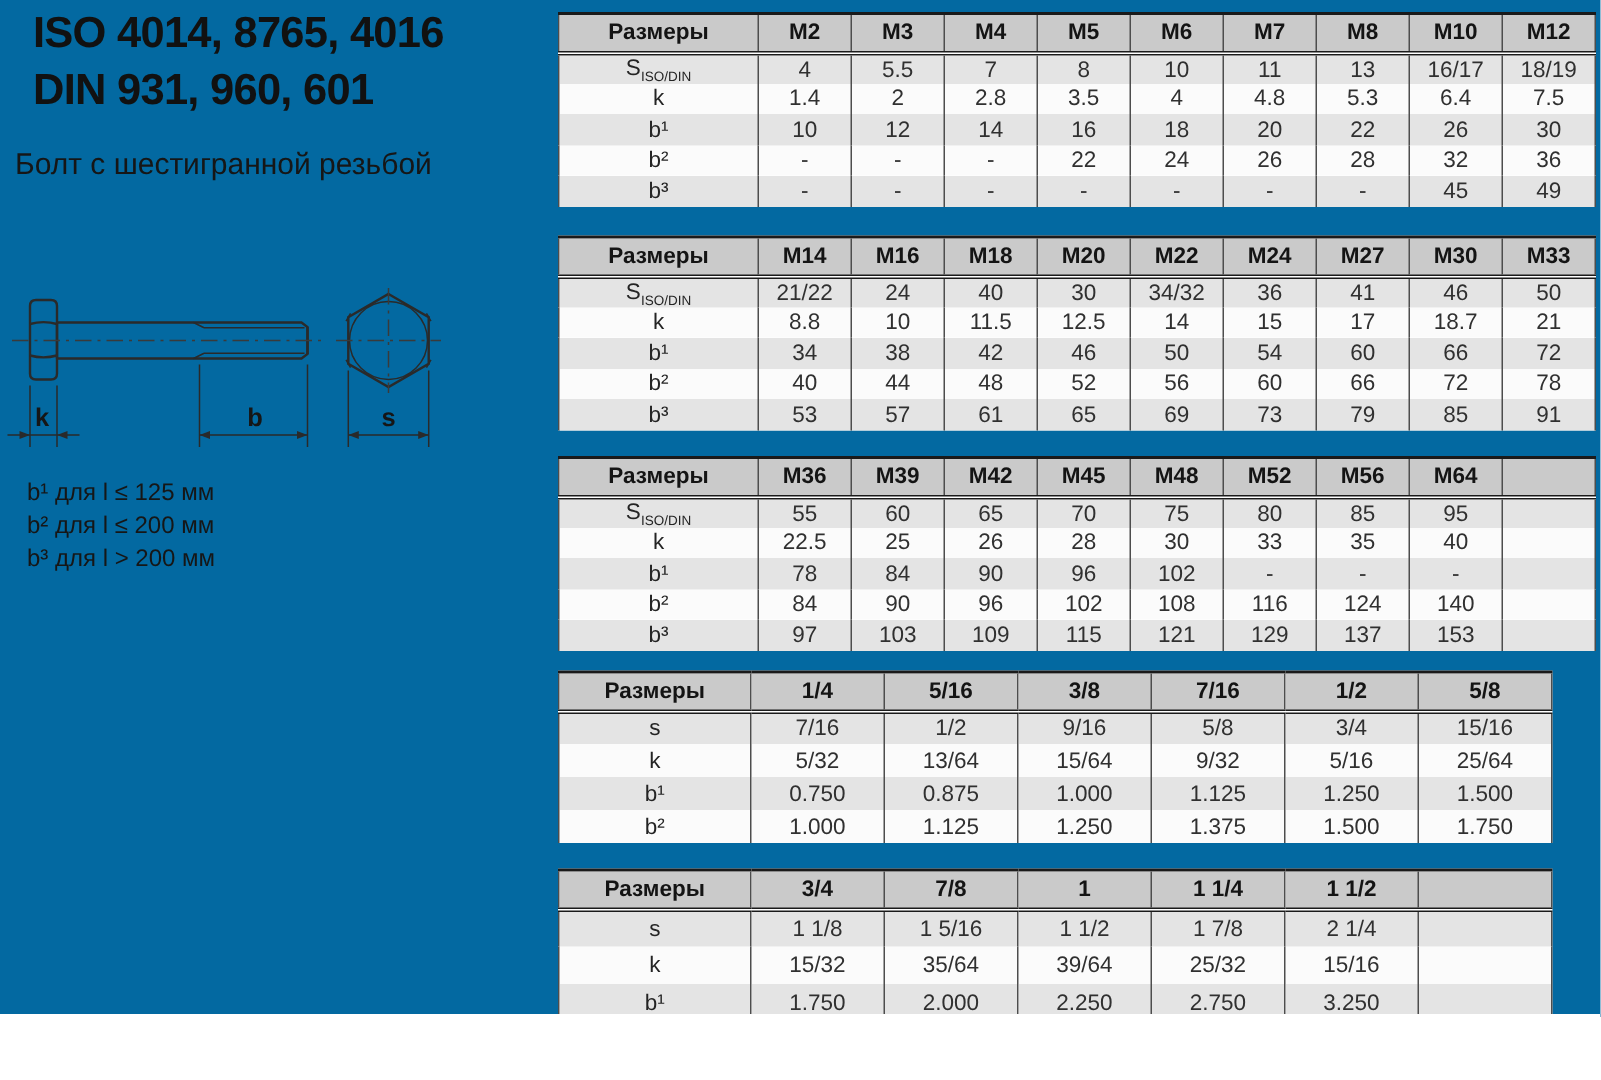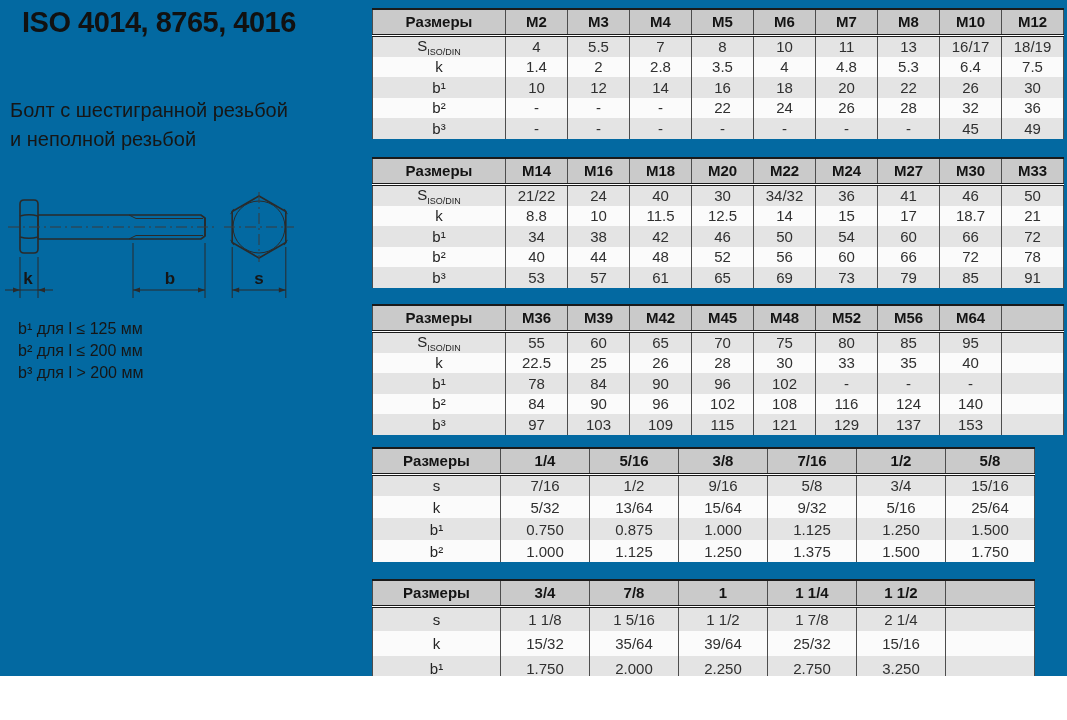--- a/index.html
+++ b/index.html
@@ -42,25 +42,25 @@
   .arr{fill:#2a2a2a;stroke:none;}
   .dimtxt{font-family:"Liberation Sans",sans-serif;font-size:17px;font-weight:700;fill:#161616;}
 </style>
 </head>
 <body>
 
 <div class="page">
 
   <div class="title">
     <div>ISO 4014, 8765, 4016</div>
+    <div>DIN 931, 960, 601</div>
   </div>
 
   <div class="subtitle">
     <div>Болт с шестигранной резьбой</div>
-    <div>и неполной резьбой</div>
   </div>
 
   <svg class="drawing" viewBox="0 0 310 130" xmlns="http://www.w3.org/2000/svg">
 
     <g>
       <path class="ln" d="M24,15 L34,15 Q38,15 38,19 L38,64 Q38,68 34,68 L24,68 Q20,68 20,64 L20,19 Q20,15 24,15 Z"></path>
       <path class="ln" d="M20,31 Q29,28.5 38,31"></path>
       <path class="ln" d="M20,52 Q29,54.5 38,52"></path>
 
       <path class="ln" d="M38,30 H201 L205,33 V51 L201,54 H38"></path>

